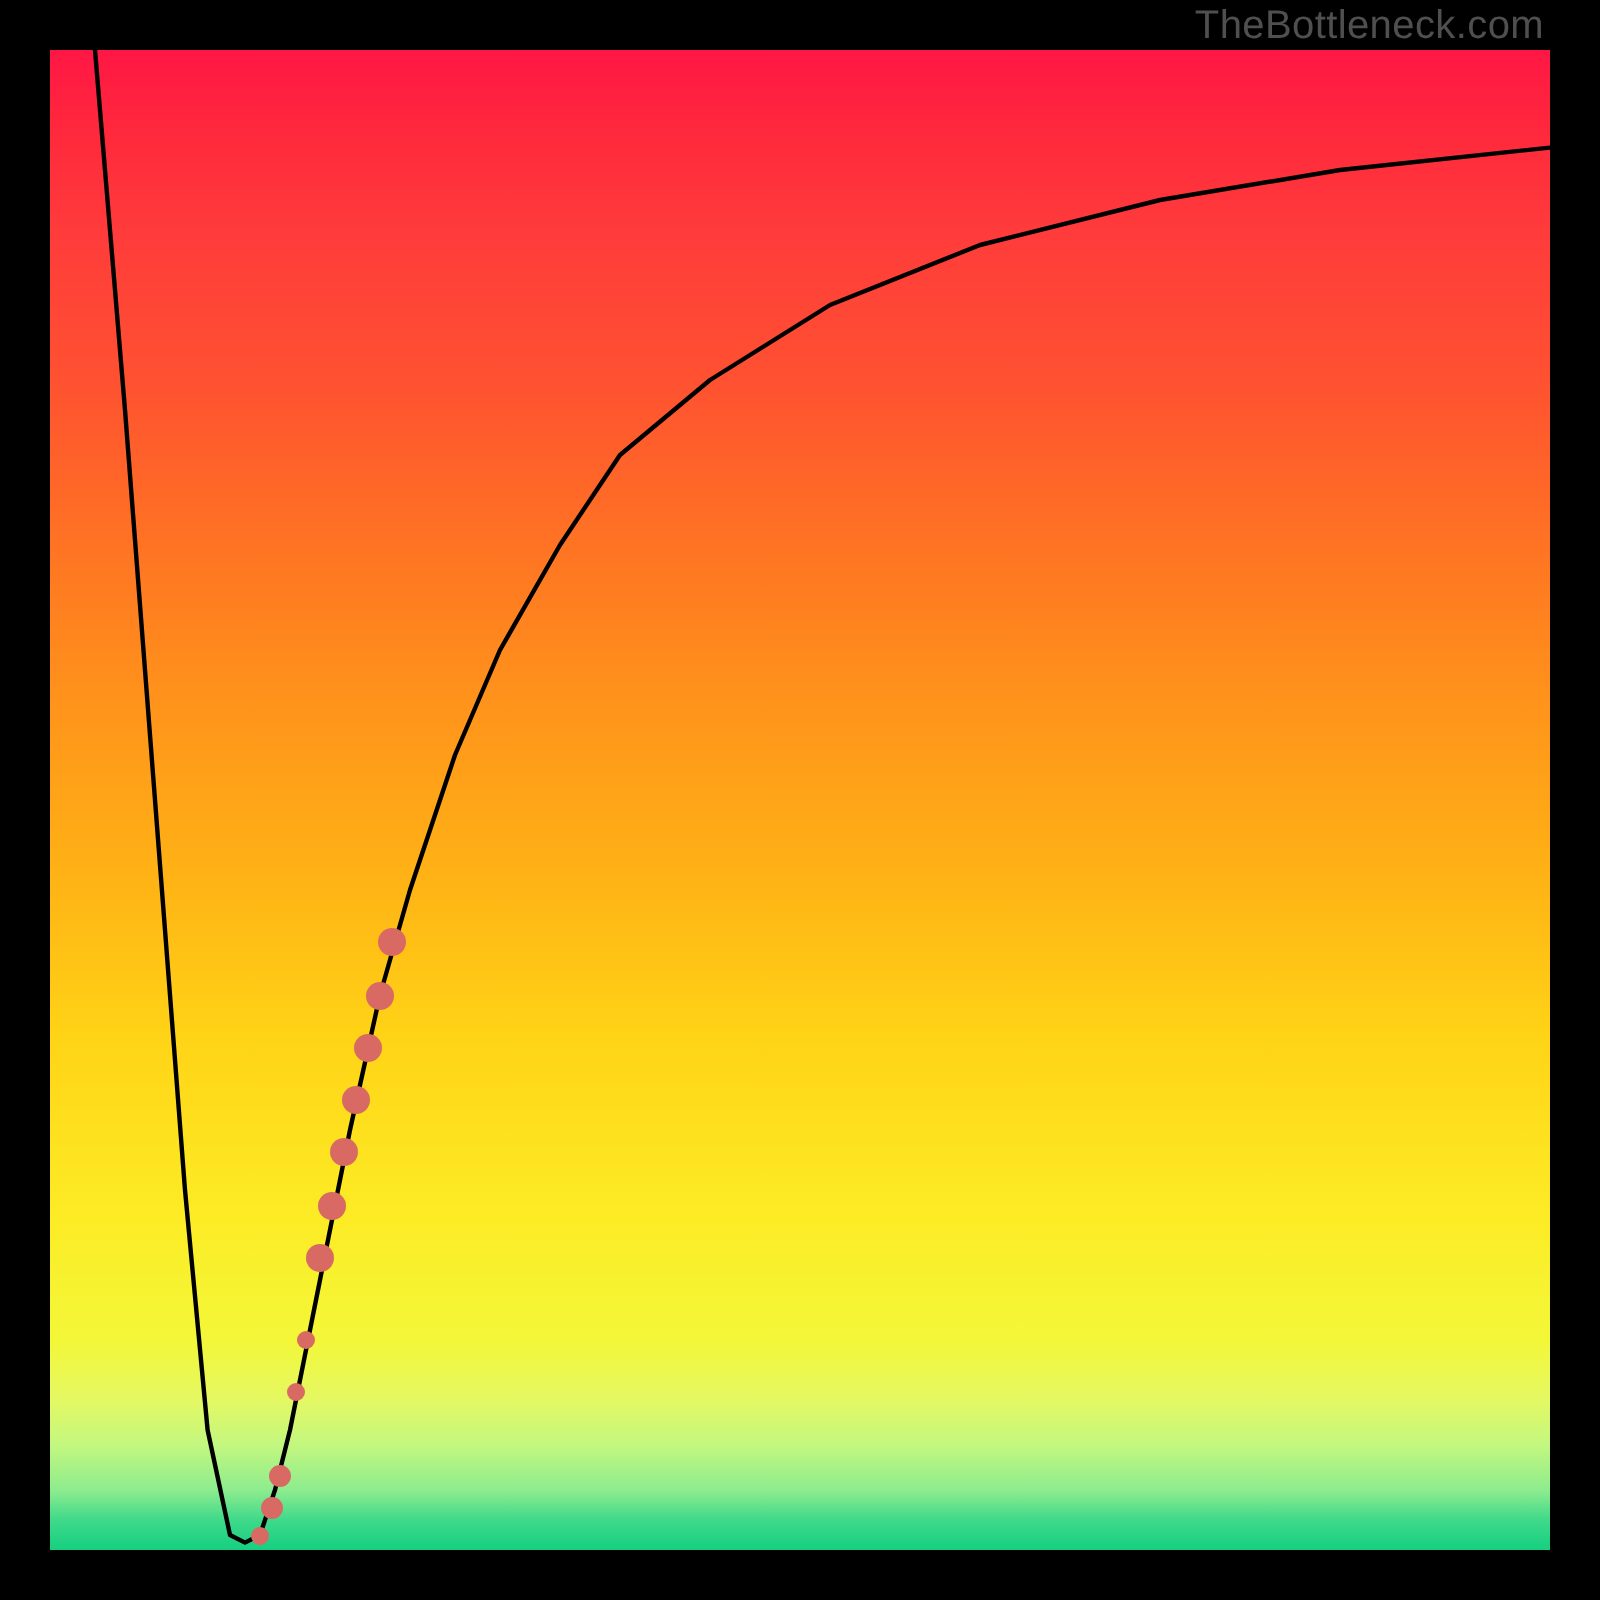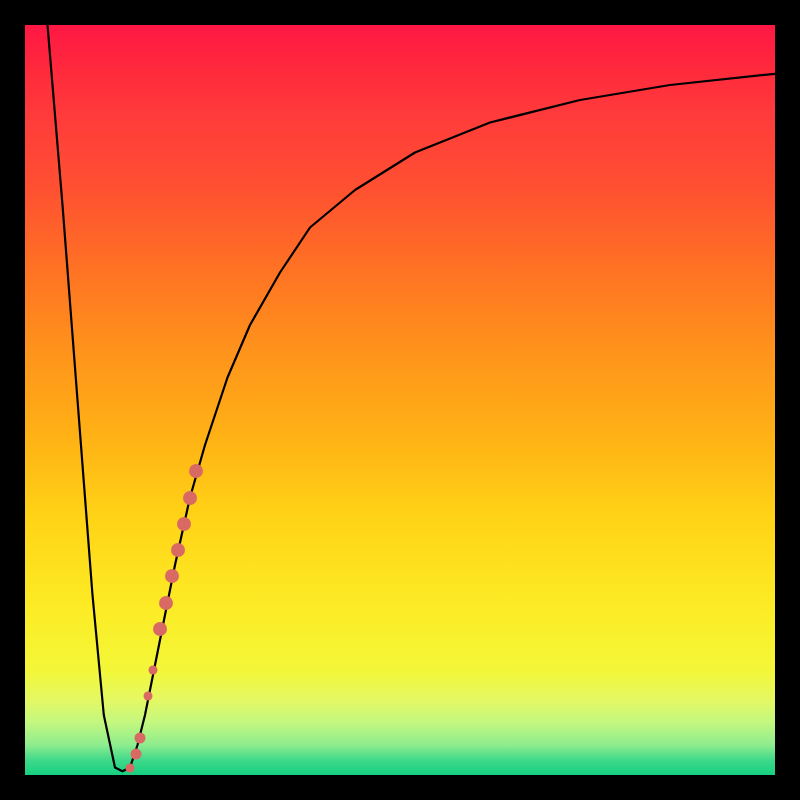--- a/index.html
+++ b/index.html
@@ -81,20 +81,21 @@
     position: absolute;
     border-radius: 50%;
     background: #d96a63;
     transform: translate(-50%, -50%);
   }
 </style>
 </head>
 <body>
 
 <div class="frame">
+  <div class="watermark">TheBottleneck.com</div>
   <div class="plot-area">
     <div class="gradient-bg"></div>
     <svg class="curve" viewBox="0 0 750 750" preserveAspectRatio="none">
       <path id="curve-path" d="M22.5 0.0 L37.5 180.0 L52.5 375.0 L67.5 570.0 L78.8 690.0 L90.0 742.5 L97.5 746.3 L105.0 742.5 L112.5 720.0 L120.0 690.0 L135.0 615.0 L150.0 540.0 L165.0 472.5 L180.0 420.0 L202.5 352.5 L225.0 300.0 L255.0 247.5 L285.0 202.5 L330.0 165.0 L390.0 127.5 L465.0 97.5 L555.0 75.0 L645.0 60.0 L750.0 48.8" stroke="#000000"></path>
     </svg>
     <div class="dots" id="dots">
         <div class="dot" style="left: 171px; top: 446.25px; width: 14px; height: 14px; background: rgb(217, 106, 99);"></div>
         <div class="dot" style="left: 165px; top: 472.5px; width: 14px; height: 14px; background: rgb(217, 106, 99);"></div>
         <div class="dot" style="left: 159px; top: 498.75px; width: 14px; height: 14px; background: rgb(217, 106, 99);"></div>
         <div class="dot" style="left: 153px; top: 525px; width: 14px; height: 14px; background: rgb(217, 106, 99);"></div>

